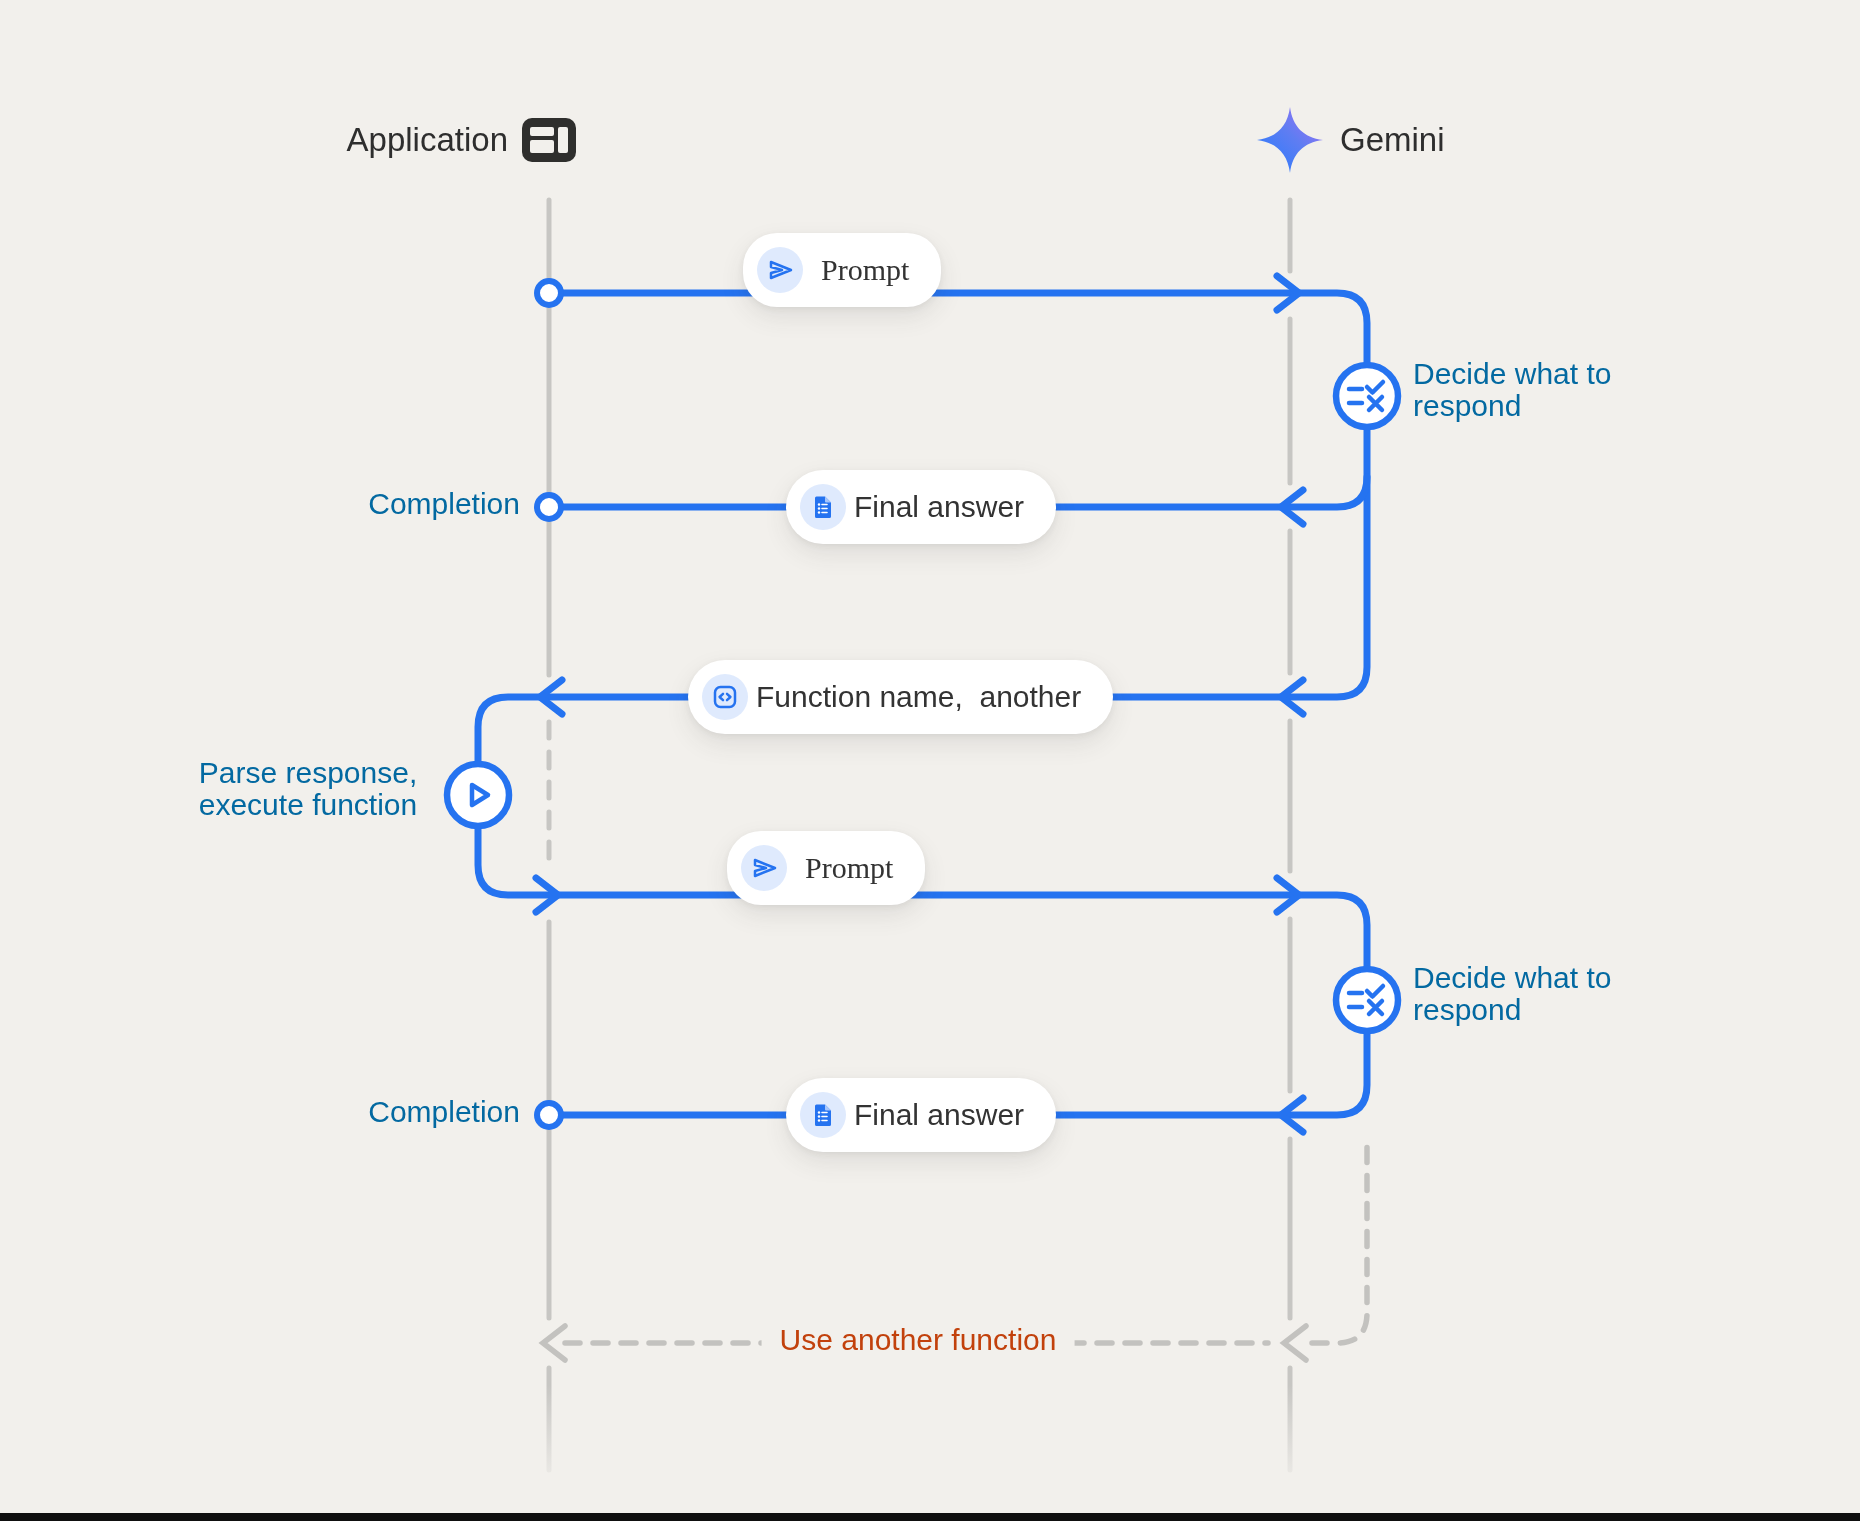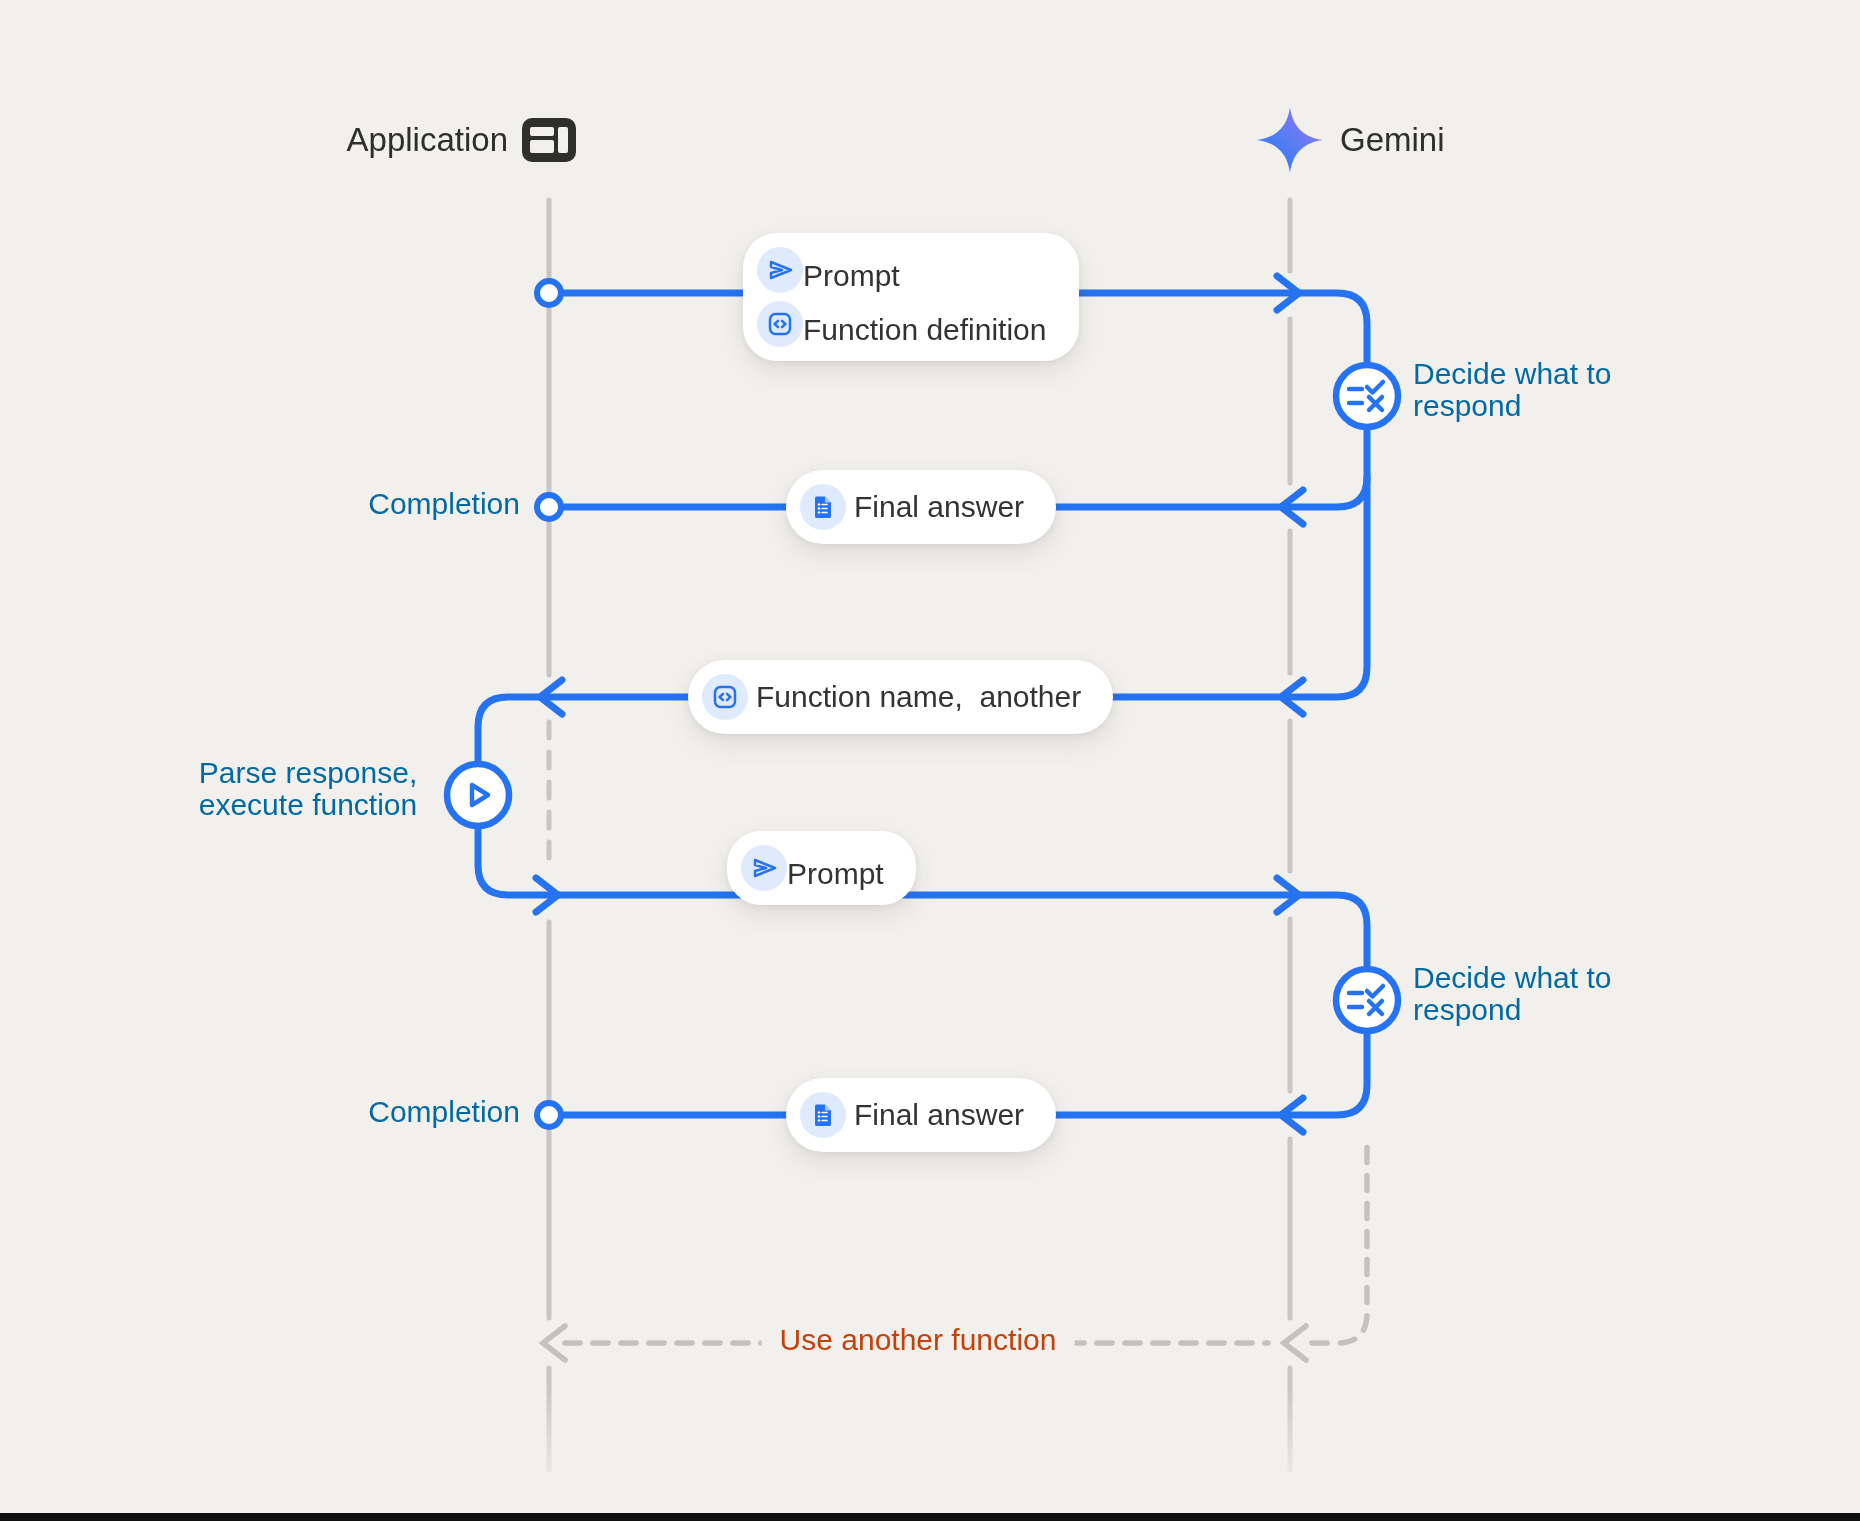--- a/index.html
+++ b/index.html
@@ -10,21 +10,21 @@
   .actor-label{position:absolute;font-size:33px;font-weight:500;color:#2e2e2e;z-index:4;}
   .blue-label{position:absolute;font-size:30px;font-weight:500;color:#0369a1;line-height:32px;z-index:4;}
   .plain-label{position:absolute;font-size:30px;font-weight:500;color:#c2410c;z-index:4;
                background:#f2f0ec;padding:0 18px;white-space:nowrap;}
   
   .box{position:absolute;background:#ffffff;border-radius:34px;
        box-shadow:0 10px 24px rgba(60,60,60,.10),0 2px 6px rgba(60,60,60,.07);
        display:flex;flex-direction:column;justify-content:center;gap:8px;
        padding:14px 32px 14px 14px;z-index:3;}
   .box.single{flex-direction:row;align-items:center;border-radius:44px;justify-content:center;}
-  .box .row{display:flex;align-items:flex-end;}
+  .box .row{display:flex;align-items:center;gap:18px;font-family:Liberation Serif, serif;}
   .icon-circle{width:46px;height:46px;border-radius:50%;background:#dfeafd;
                display:flex;align-items:center;justify-content:center;flex:0 0 auto;}
   .box-label{font-size:30px;font-weight:500;color:#333333;white-space:pre;}
   .header-icon{position:absolute;z-index:4;}
 </style>
 </head>
 <body>
 
 <div class="canvas">
 
@@ -132,29 +132,20 @@
 
   <div class="box" style="left:743px;top:233px;">
     <div class="row">
       <span class="icon-circle">
         <svg width="28" height="28" viewBox="0 0 28 28" fill="none" stroke="#2573f0" stroke-width="2.5" stroke-linejoin="round" stroke-linecap="round">
           <path d="M5 6 L25 14 L5 22 L5 17 L16 14 L5 11 Z"></path>
         </svg>
       </span>
       <span class="box-label">Prompt</span>
     </div>
-    <div class="row">
-      <span class="icon-circle">
-        <svg width="28" height="28" viewBox="0 0 28 28" fill="none" stroke="#2573f0" stroke-width="2.5" stroke-linejoin="round" stroke-linecap="round">
-          <rect x="4" y="4" width="20" height="20" rx="5.5"></rect>
-          <path d="M12 10.8 L8.6 14 L12 17.2 M16 10.8 L19.4 14 L16 17.2"></path>
-        </svg>
-      </span>
-      <span class="box-label">Function definition</span>
-    </div>
   </div>
 
   <div class="box single" style="left:786px;top:470px;">
     <span class="icon-circle">
       <svg width="28" height="28" viewBox="0 0 28 28">
         <path d="M7.5 3.5 h8.5 l6 6 v14 a1.5 1.5 0 0 1 -1.5 1.5 h-13 a1.5 1.5 0 0 1 -1.5 -1.5 v-18.5 a1.5 1.5 0 0 1 1.5 -1.5 z" fill="#2573f0"></path>
         <path d="M16 3.5 l6 6 h-5 a1 1 0 0 1 -1 -1 z" fill="#a7c6fb"></path>
         <circle cx="10" cy="11.5" r="1.2" fill="#ffffff"></circle>
         <circle cx="10" cy="15.5" r="1.2" fill="#ffffff"></circle>
         <circle cx="10" cy="19.5" r="1.2" fill="#ffffff"></circle>

